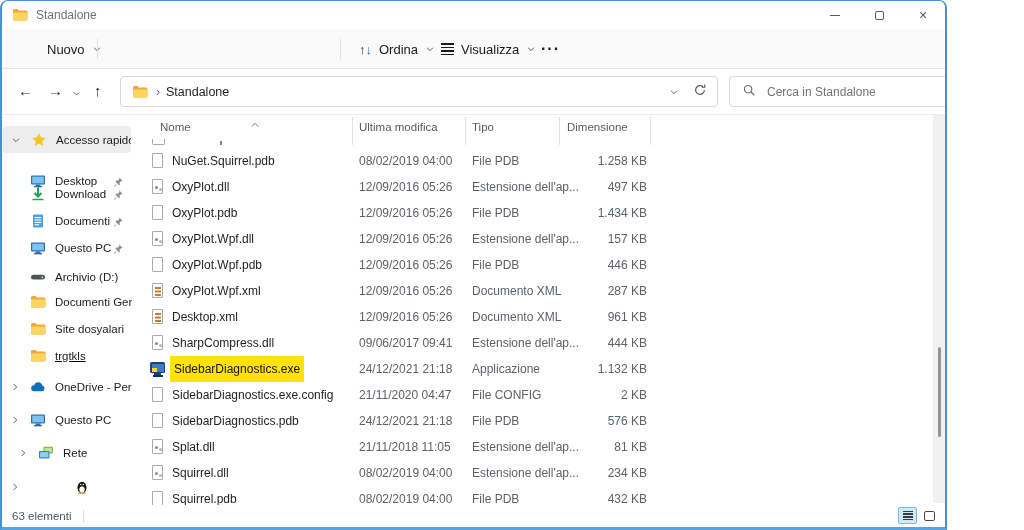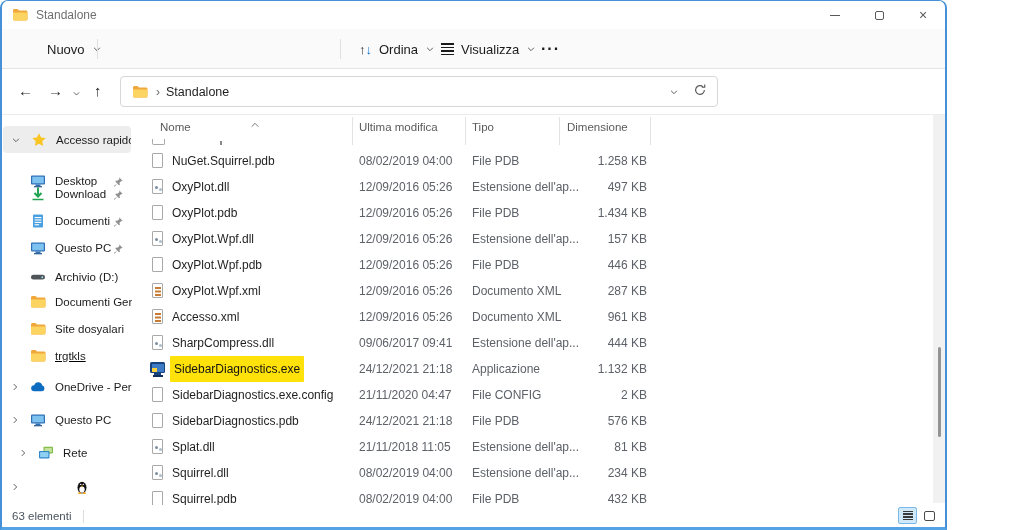--- a/index.html
+++ b/index.html
@@ -170,20 +170,27 @@
         <span><svg width="10" height="10" viewBox="0 0 12 12">
               <path d="M2.5 4.5l3.5 3.5 3.5-3.5" fill="none" stroke="#5f5f5f" stroke-width="1.2"></path>
             </svg></span>
         <span><svg width="14" height="14" viewBox="0 0 16 16">
               <path d="M13 8a5 5 0 1 1-1.6-3.7" fill="none" stroke="#5a5a5a" stroke-width="1.3"></path>
               <path d="M13.4 1.6v3.3h-3.3" fill="none" stroke="#5a5a5a" stroke-width="1.3"></path>
             </svg></span>
       </div>
     </div>
 
+    <div class="search">
+      <span class="mag"><svg width="14" height="14" viewBox="0 0 16 16">
+            <circle cx="7" cy="7" r="4.2" fill="none" stroke="#6b6b6b" stroke-width="1.3"></circle>
+            <path d="M10.3 10.3L14 14" stroke="#6b6b6b" stroke-width="1.3"></path>
+          </svg></span>
+      <input type="text" placeholder="Cerca in Standalone" style="">
+    </div>
   </div>
 
   <div class="sidebar">
 
     <div class="sitem sel" style="top:11px;">
       <span class="sexp"><svg width="10" height="10" viewBox="0 0 12 12">
             <path d="M2.5 4.5l3.5 3.5 3.5-3.5" fill="none" stroke="#5f5f5f" stroke-width="1.2"></path>
           </svg></span>
       <span class="sic"><svg viewBox="0 0 16 16" width="16" height="16">
             <path d="M8 1.3l2.1 4.2 4.6.6-3.4 3.2.8 4.6L8 11.7l-4.1 2.2.8-4.6L1.3 6.1l4.6-.6z" fill="#f8c525"></path>
@@ -404,21 +411,21 @@
           </span>
         <span class="fname">OxyPlot.Wpf.xml</span>
         <span class="fdate">12/09/2016 05:26</span>
         <span class="ftype">Documento XML</span>
         <span class="fsize">287 KB</span>
       </div>
       <div class="row" style="top:156px;">
         <span class="ficon fi-xml">
             <span class="pg"></span>
           </span>
-        <span class="fname">Accesso.xml</span>
+        <span class="fname">Desktop.xml</span>
         <span class="fdate">12/09/2016 05:26</span>
         <span class="ftype">Documento XML</span>
         <span class="fsize">961 KB</span>
       </div>
       <div class="row" style="top:182px;">
         <span class="ficon fi-dll">
             <span class="pg"></span>
           </span>
         <span class="fname">SharpCompress.dll</span>
         <span class="fdate">09/06/2017 09:41</span>

